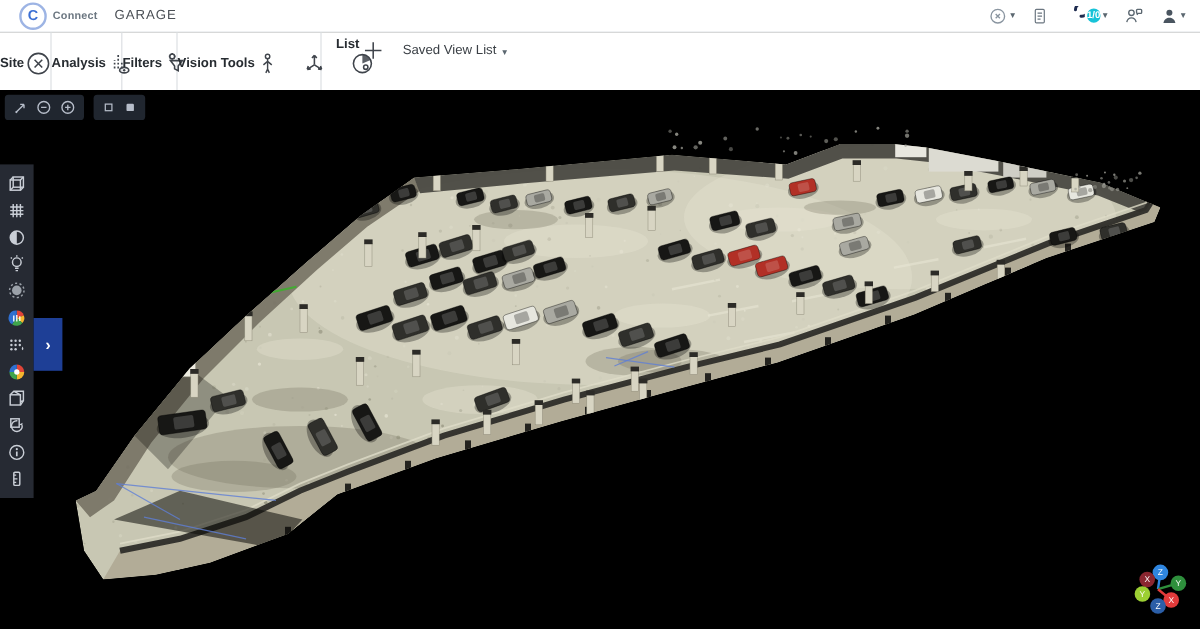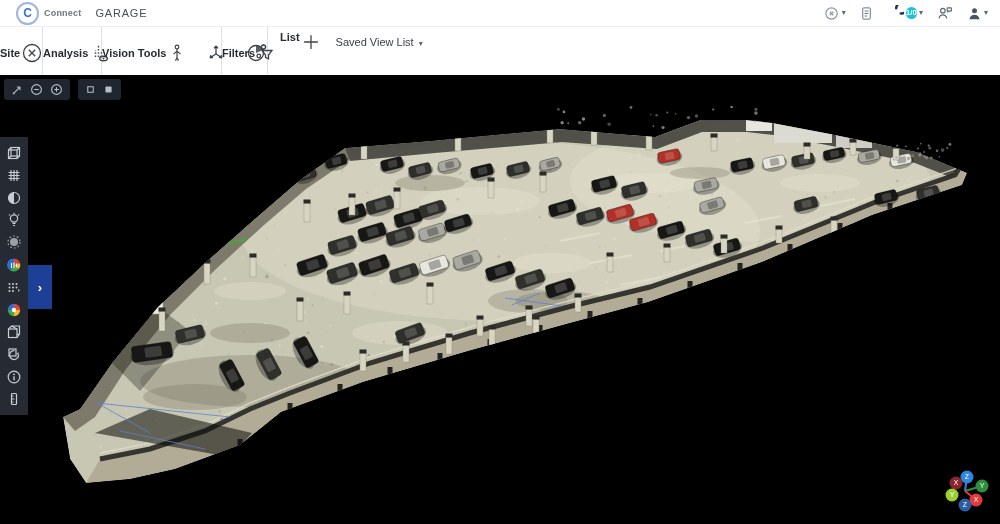--- a/index.html
+++ b/index.html
@@ -127,56 +127,56 @@
         <svg width="24" height="24" viewBox="0 0 24 24" fill="none" stroke="#3f444b" stroke-width="1.4">
           <g stroke-dasharray="1.6 1.6">
             <path d="M7.5 16V9M10.5 16V4.5M13.5 16v-6"></path>
           </g>
           <ellipse cx="15.5" cy="17.5" rx="3.8" ry="2.3"></ellipse>
           <circle cx="15.5" cy="17.5" r="1" fill="#3f444b" stroke="none"></circle>
         </svg>
           </span>
         </div>
     </div>
-    <div class="rgroup" style="width:120px">
-      <span class="rlabel">Vision Tools</span>
-      <div class="ricons">
-        <span class="rbtn">
-          <svg width="22" height="24" viewBox="0 0 24 24" fill="none" stroke="#3f444b" stroke-width="1.3">
-            <circle cx="12" cy="5.5" r="2"></circle>
-            <path d="M12 7.5V17M12 10l-3.8 3.2M12 10l3.8 3.2M12 17l-1.6 3.4M12 17l1.6 3.4"></path>
-          </svg>
-          </span>
-        <span class="rbtn">
-          <svg width="24" height="24" viewBox="0 0 24 24" fill="none" stroke="#3f444b" stroke-width="1.3">
-            <path d="M12 13V5M12 5l-2 2.4M12 5l2 2.4"></path>
-            <path d="M12 13l-6 3.8M6 16.8l3-.4M6 16.8l.9-2.7"></path>
-            <path d="M12 13l6 3.8M18 16.8l-3-.4M18 16.8l-.9-2.7"></path>
-          </svg>
-          </span>
-        <span class="rbtn">
-          <svg width="24" height="24" viewBox="0 0 24 24" fill="none" stroke="#3f444b" stroke-width="1.3">
-            <circle cx="12" cy="12" r="7.5"></circle>
-            <path d="M12 12V4.5A7.5 7.5 0 0 1 18.8 9z" fill="#3f444b" stroke="none" opacity=".85"></path>
-            <circle cx="14.8" cy="15" r="1.8" fill="#fff" stroke="#3f444b"></circle>
-          </svg>
-          </span>
-      </div>
-    </div>
     <div class="rgroup" style="width:46px">
       <span class="rlabel">Filters</span>
       <div class="ricons">
           <span class="rbtn">
         <svg width="24" height="24" viewBox="0 0 24 24" fill="none" stroke="#3f444b" stroke-width="1.3">
           <path d="M7 9.5h10l-3.5 4.5v4l-3-1.6v-2.4z"></path>
           <circle cx="8.5" cy="6" r="2"></circle>
           <path d="M8.5 3.2v1M8.5 7.8v1M5.7 6h1M10.3 6h1"></path>
         </svg>
           </span>
         </div>
+    </div>
+    <div class="rgroup" style="width:120px">
+      <span class="rlabel">Vision Tools</span>
+      <div class="ricons">
+        <span class="rbtn">
+          <svg width="22" height="24" viewBox="0 0 24 24" fill="none" stroke="#3f444b" stroke-width="1.3">
+            <circle cx="12" cy="5.5" r="2"></circle>
+            <path d="M12 7.5V17M12 10l-3.8 3.2M12 10l3.8 3.2M12 17l-1.6 3.4M12 17l1.6 3.4"></path>
+          </svg>
+          </span>
+        <span class="rbtn">
+          <svg width="24" height="24" viewBox="0 0 24 24" fill="none" stroke="#3f444b" stroke-width="1.3">
+            <path d="M12 13V5M12 5l-2 2.4M12 5l2 2.4"></path>
+            <path d="M12 13l-6 3.8M6 16.8l3-.4M6 16.8l.9-2.7"></path>
+            <path d="M12 13l6 3.8M18 16.8l-3-.4M18 16.8l-.9-2.7"></path>
+          </svg>
+          </span>
+        <span class="rbtn">
+          <svg width="24" height="24" viewBox="0 0 24 24" fill="none" stroke="#3f444b" stroke-width="1.3">
+            <circle cx="12" cy="12" r="7.5"></circle>
+            <path d="M12 12V4.5A7.5 7.5 0 0 1 18.8 9z" fill="#3f444b" stroke="none" opacity=".85"></path>
+            <circle cx="14.8" cy="15" r="1.8" fill="#fff" stroke="#3f444b"></circle>
+          </svg>
+          </span>
+      </div>
     </div>
     <div class="rgroup">
       <span class="rlabel">List</span>
       <div class="views-row">
         <span class="rbtn">
           <svg width="22" height="22" viewBox="0 0 24 24" fill="none" stroke="#3f444b" stroke-width="1.4">
             <path d="M12 4.5v15M4.5 12h15"></path>
           </svg>
           </span>
         <span class="saved-view">

